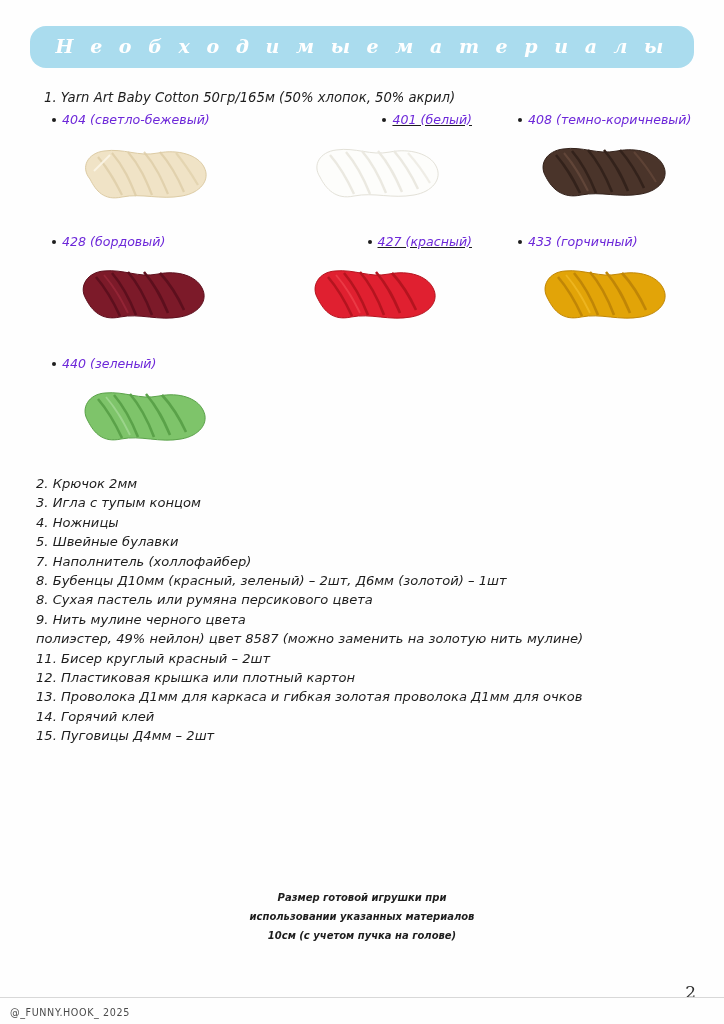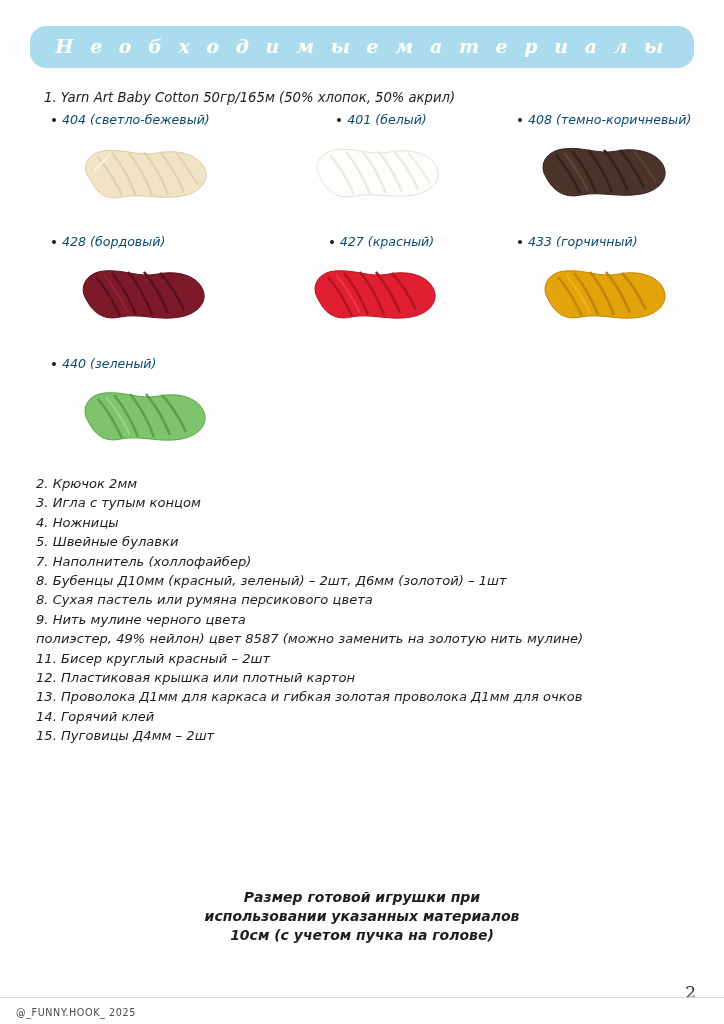--- a/index.html
+++ b/index.html
@@ -68,37 +68,37 @@
   }
   .yarn-cell {
     width: 218px;
     height: 122px;
     position: relative;
   }
   .yarn-label {
     font-family: "DejaVu Sans", sans-serif;
     font-style: italic;
     font-size: 12.6px;
-    color: #0c4a6e;
+    color: #6d28d9;
     white-space: nowrap;
     display: flex;
     align-items: center;
     gap: 6px;
   }
   .yarn-label .bullet {
     width: 4px; height: 4px;
     background: #1d1d1d;
     border-radius: 50%;
     display: inline-block;
     flex: 0 0 auto;
   }
   
   .yarn-cell .lbl-wrap { display:flex; }
   .col0 .lbl-wrap { justify-content: flex-start; padding-left: 16px; }
-  .col1 .lbl-wrap { justify-content: center; padding-left: 38px; }
+  .col1 .lbl-wrap { justify-content: flex-end; padding-left: 38px; text-decoration: underline; }
   .col2 .lbl-wrap { justify-content: flex-start; padding-left: 46px; }
 
   .skein-wrap {
     position: relative;
     width: 150px;
     height: 82px;
     margin-top: 6px;
   }
   .col0 .skein-wrap { margin-left: 36px; }
   .col1 .skein-wrap { margin-left: 48px; }
@@ -121,21 +121,21 @@
   
   .final-note {
     position: absolute;
     top: 888px;
     left: 0;
     width: 724px;
     text-align: center;
     font-family: "DejaVu Sans", sans-serif;
     font-style: italic;
     font-weight: bold;
-    font-size: 14px;
+    font-size: 10px;
     line-height: 19px;
     color: #1d1d1d;
   }
 
   .page-number {
     position: absolute;
     right: 28px;
     bottom: 22px;
     font-family: "DejaVu Serif", serif;
     font-size: 17px;
@@ -143,21 +143,21 @@
   }
   .footer-rule {
     position: absolute;
     left: 0; bottom: 26px;
     width: 724px;
     height: 1px;
     background: #d8d8d8;
   }
   .handle {
     position: absolute;
-    left: 16px;
+    left: 10px;
     bottom: 6px;
     font-family: "DejaVu Sans", sans-serif;
     font-size: 9.6px;
     letter-spacing: 0.6px;
     color: #4a4a4a;
   }
 </style>
 </head>
 <body>
 

